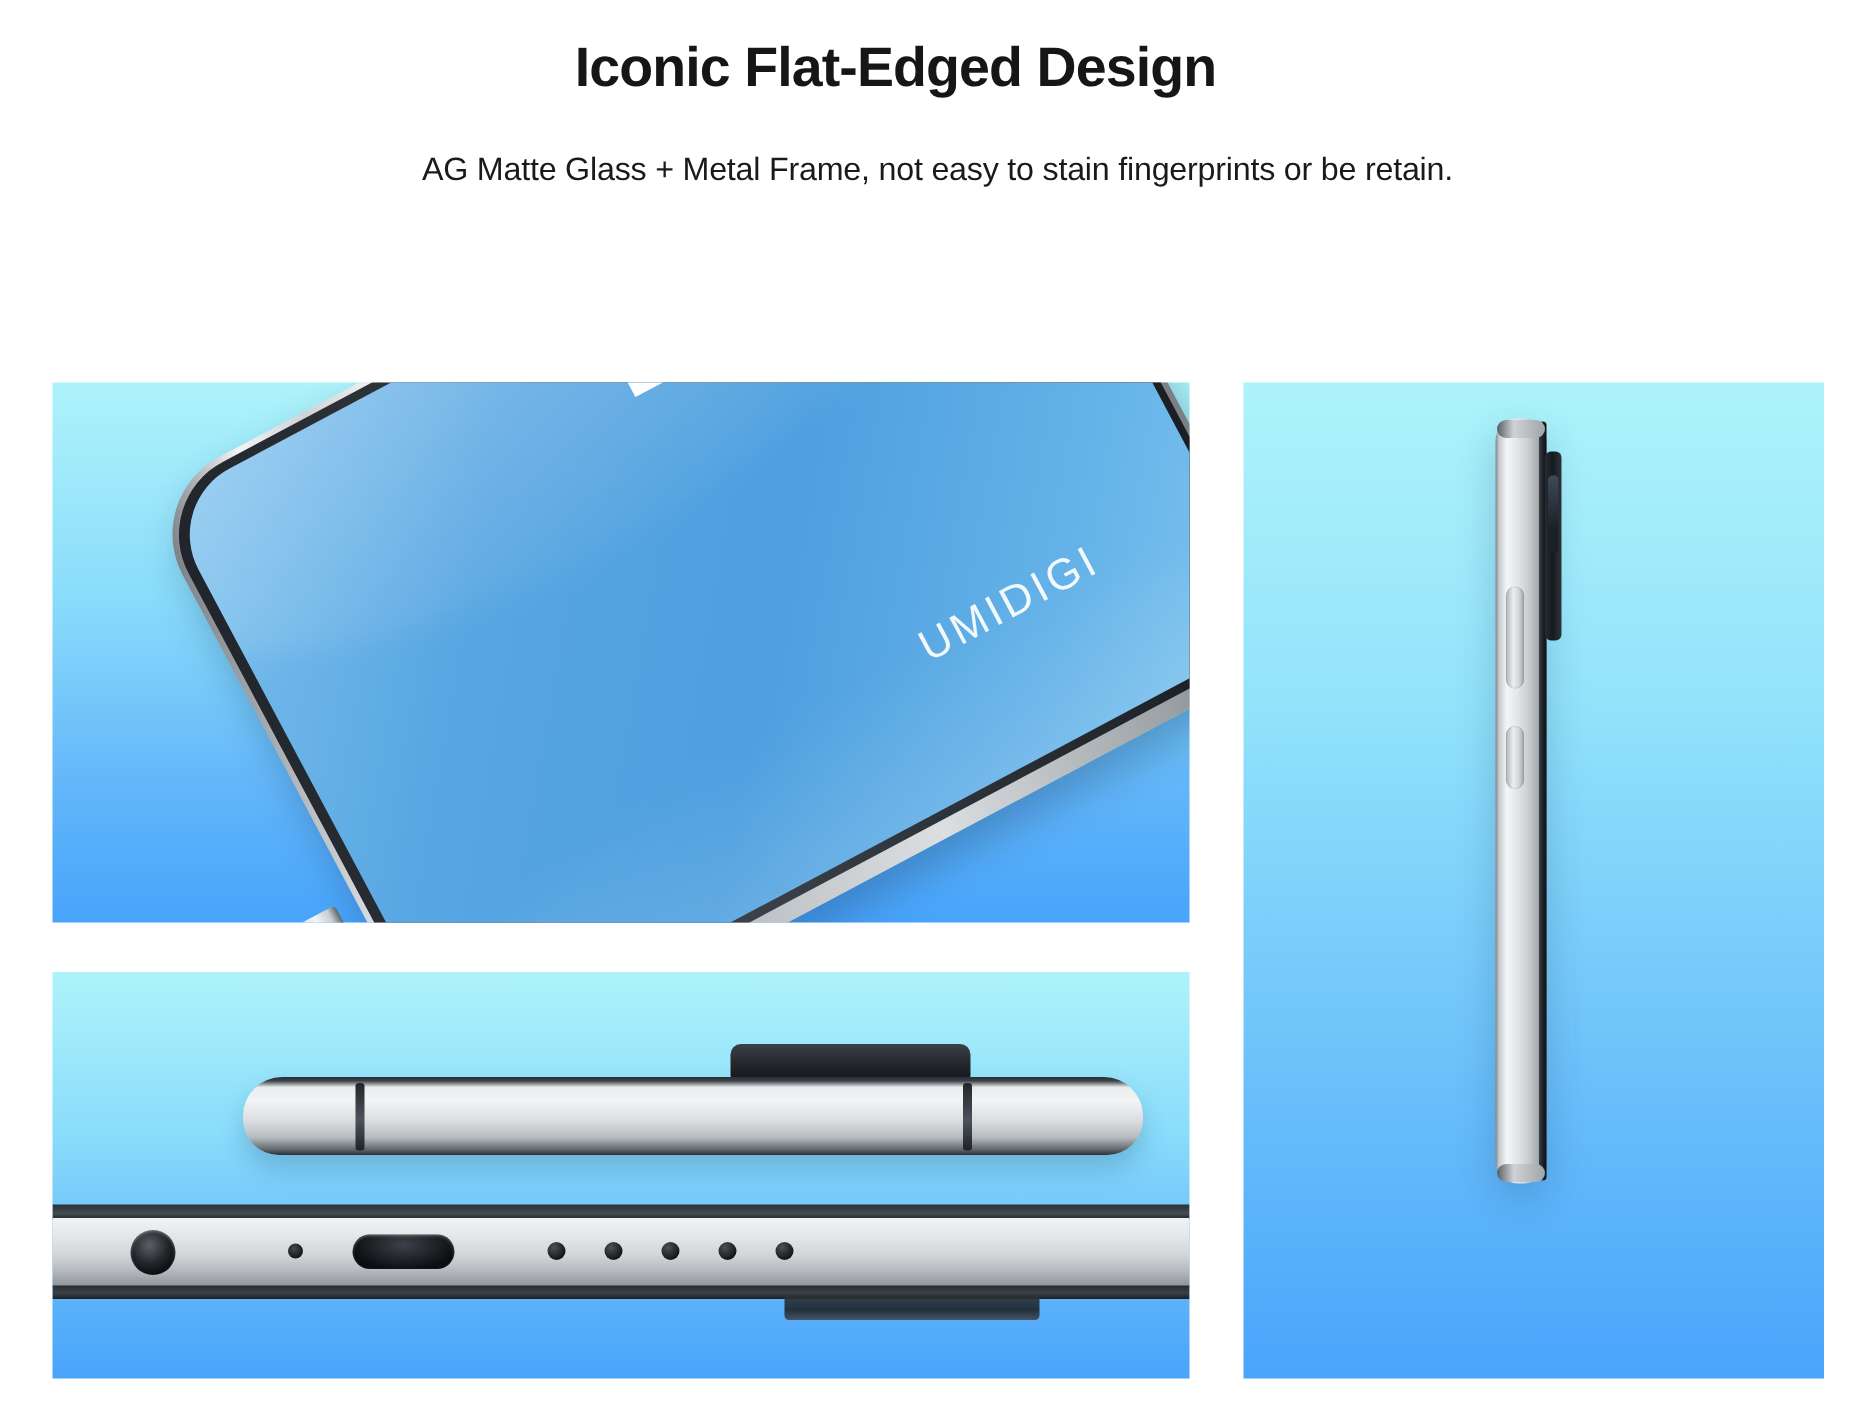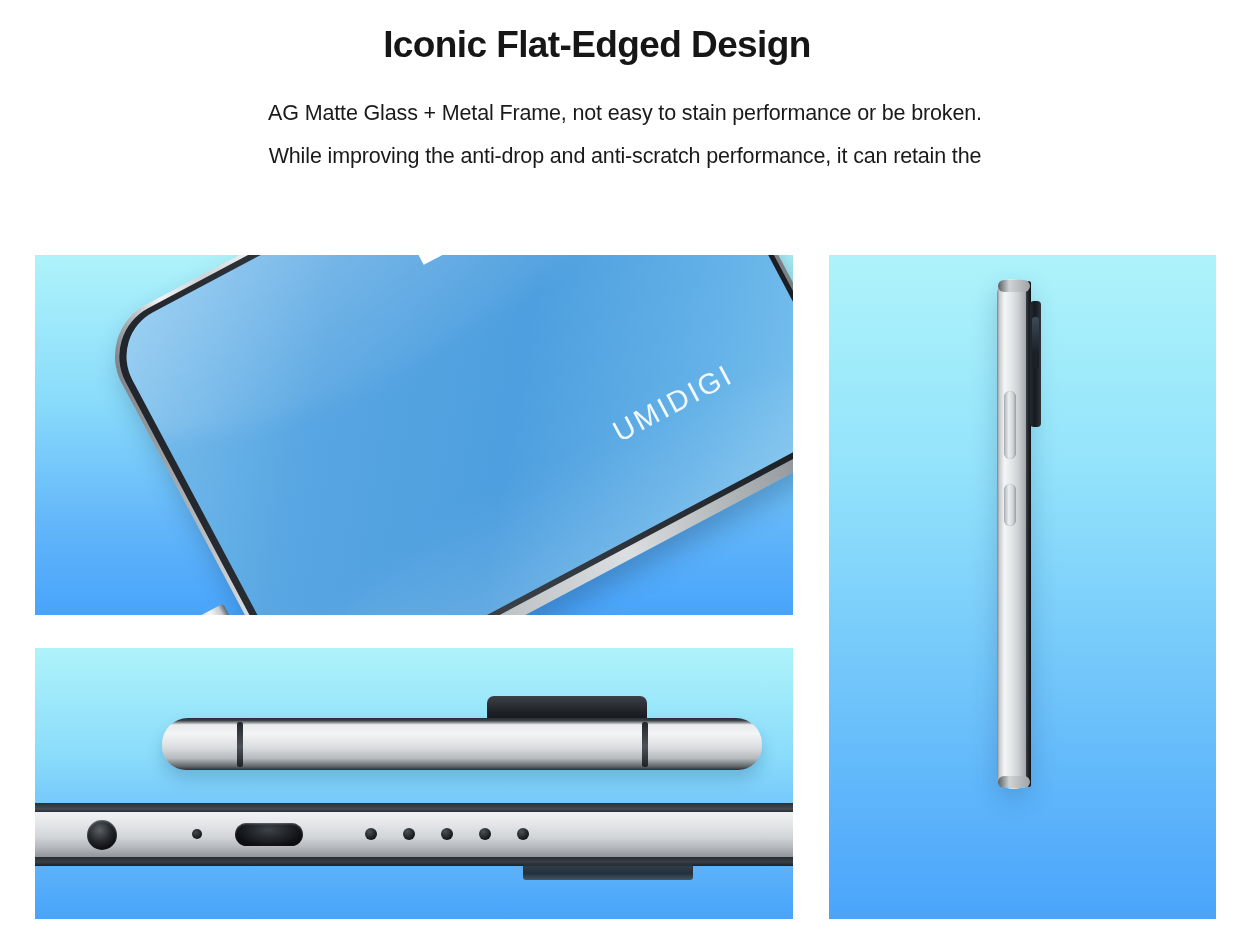--- a/index.html
+++ b/index.html
@@ -313,22 +313,21 @@
   }
   .side-phone .btn.volume { top: 112px; height: 68px; }
   .side-phone .btn.power  { top: 205px; height: 42px; }
 </style>
 </head>
 <body>
 
 <h1 class="headline">Iconic Flat-Edged Design</h1>
 
 <div class="subcopy">
-  <span class="line">AG Matte Glass + Metal Frame, not easy to stain performance or be broken.</span>
-  <span class="line">While improving the anti-drop and anti-scratch performance, it can retain the</span>
+  <span class="line">AG Matte Glass + Metal Frame, not easy to stain fingerprints or be retain.</span>
 </div>
 
 <div class="panel" id="panel-hero">
 
   <div class="hero-phone">
 
     <div class="hero-frame"></div>
     <div class="hero-bezel"></div>
 
     <div class="hero-glass"></div>

